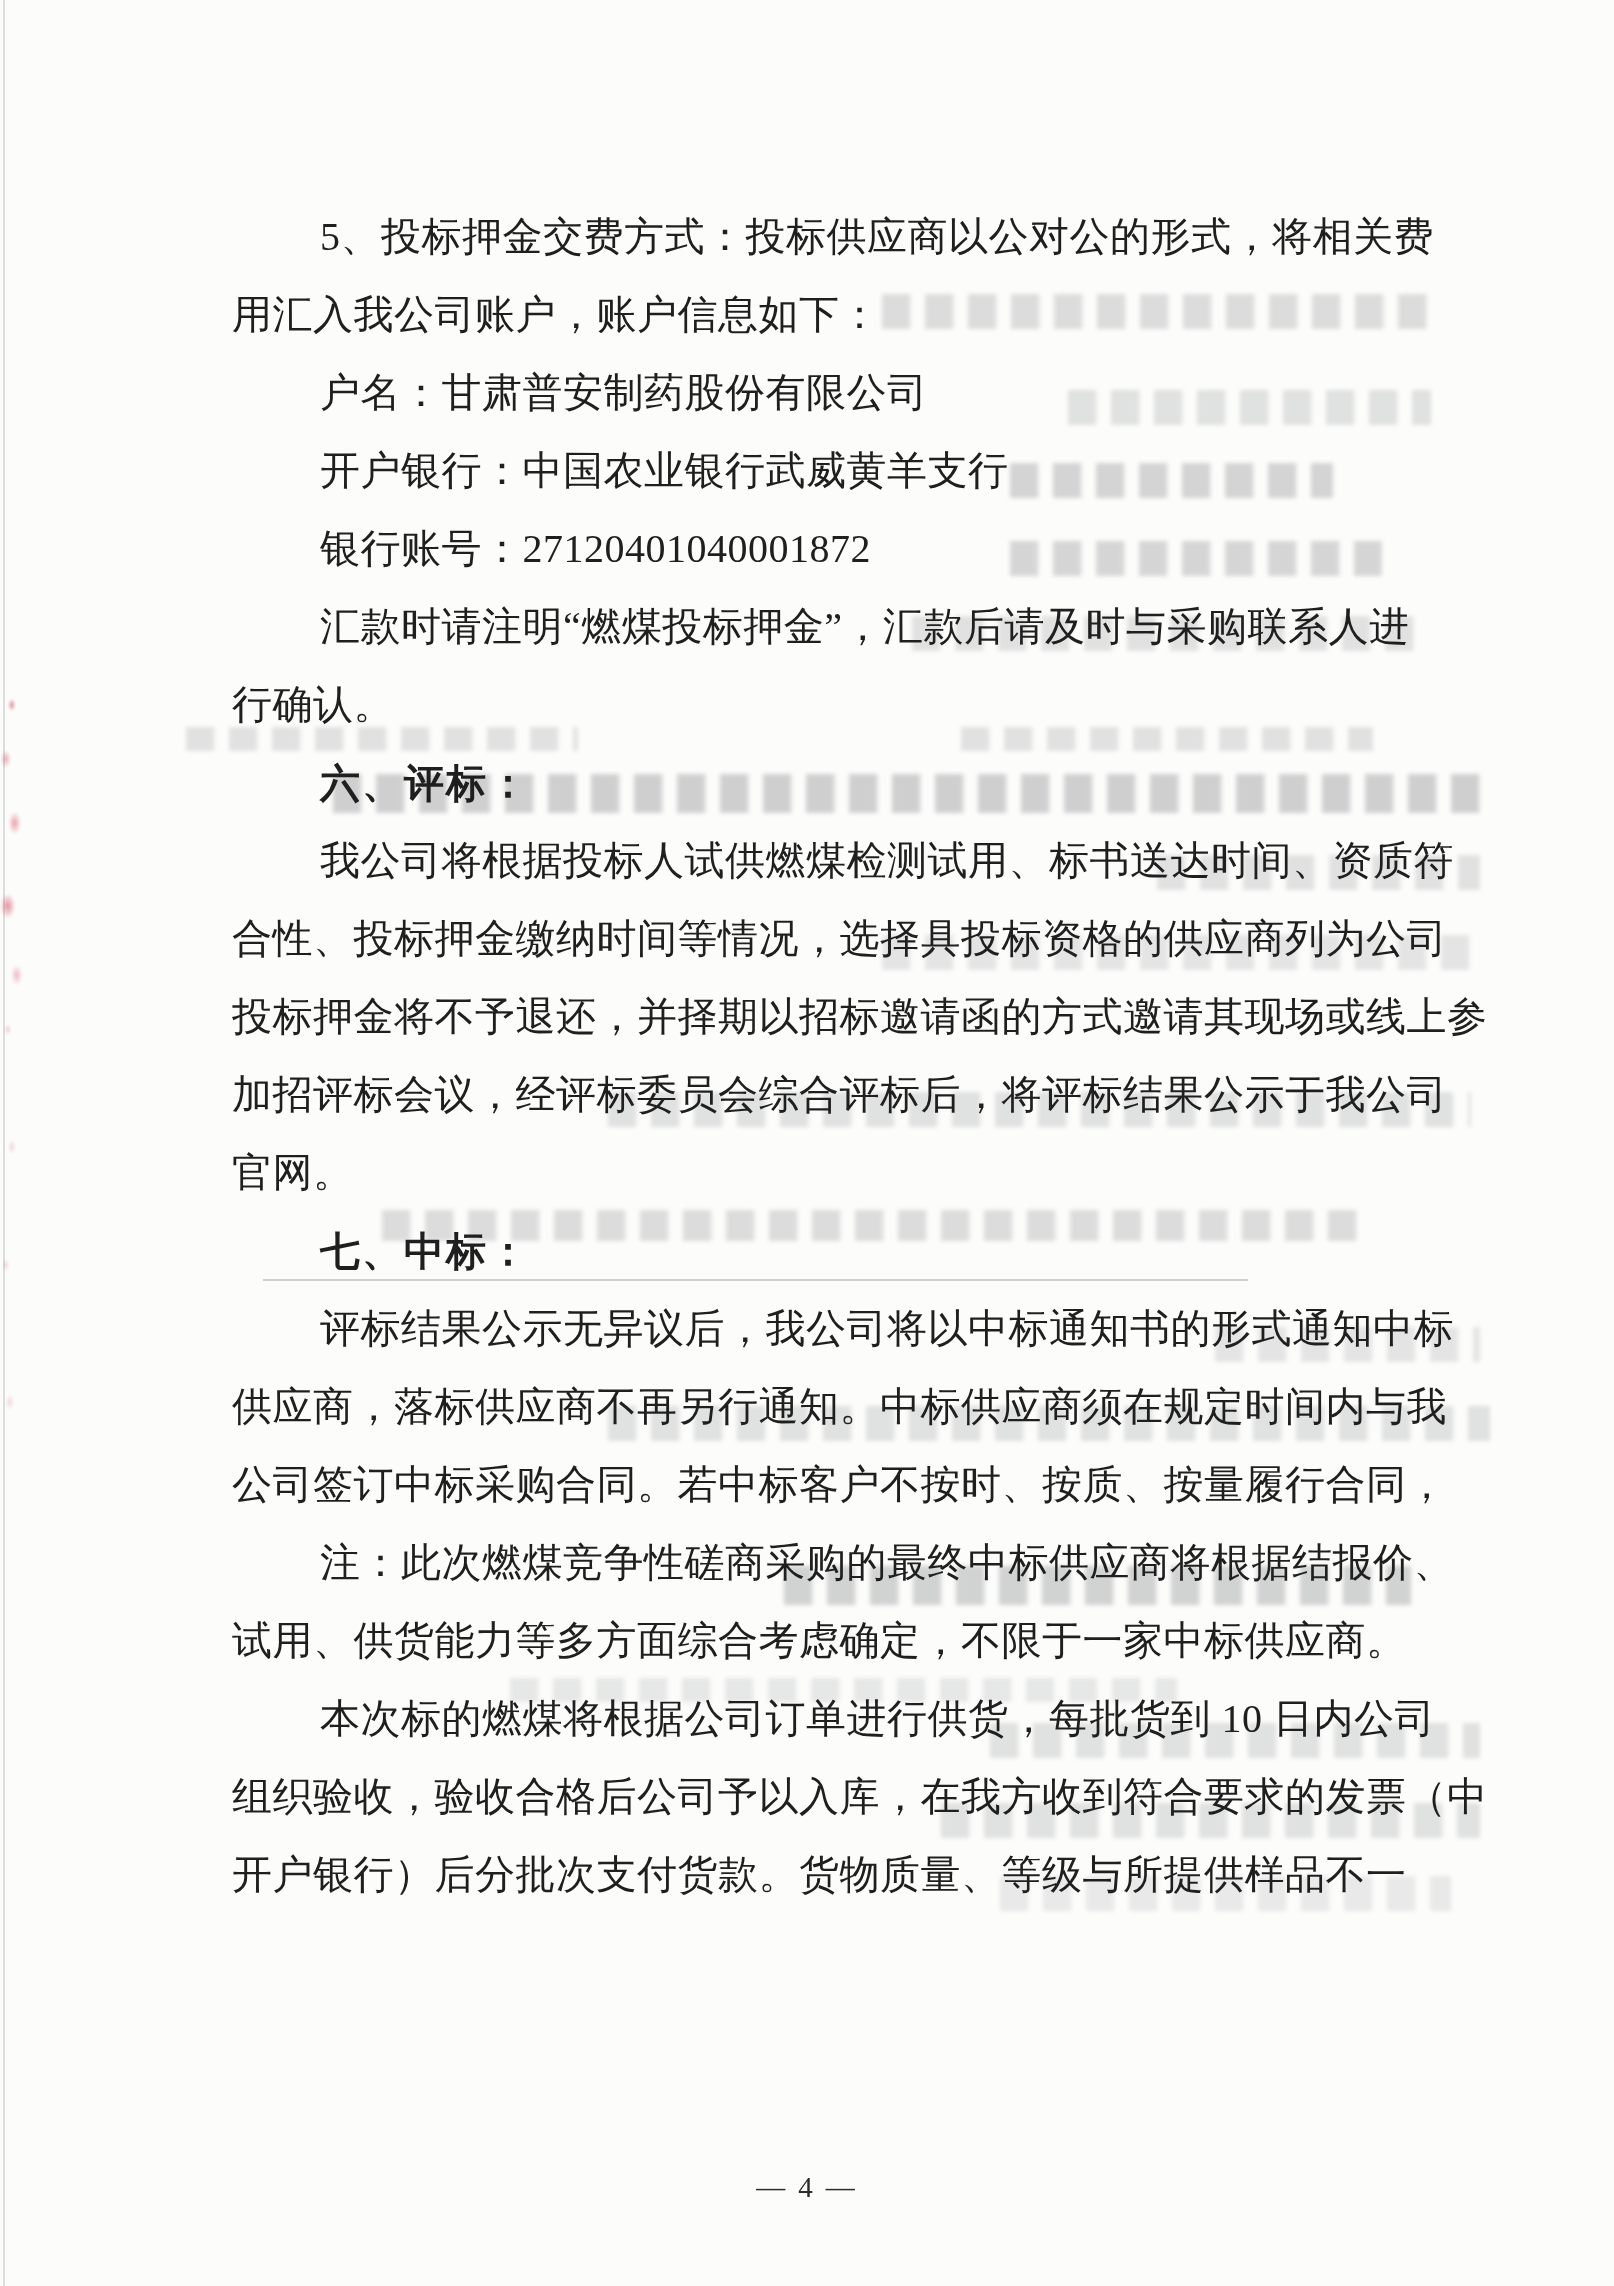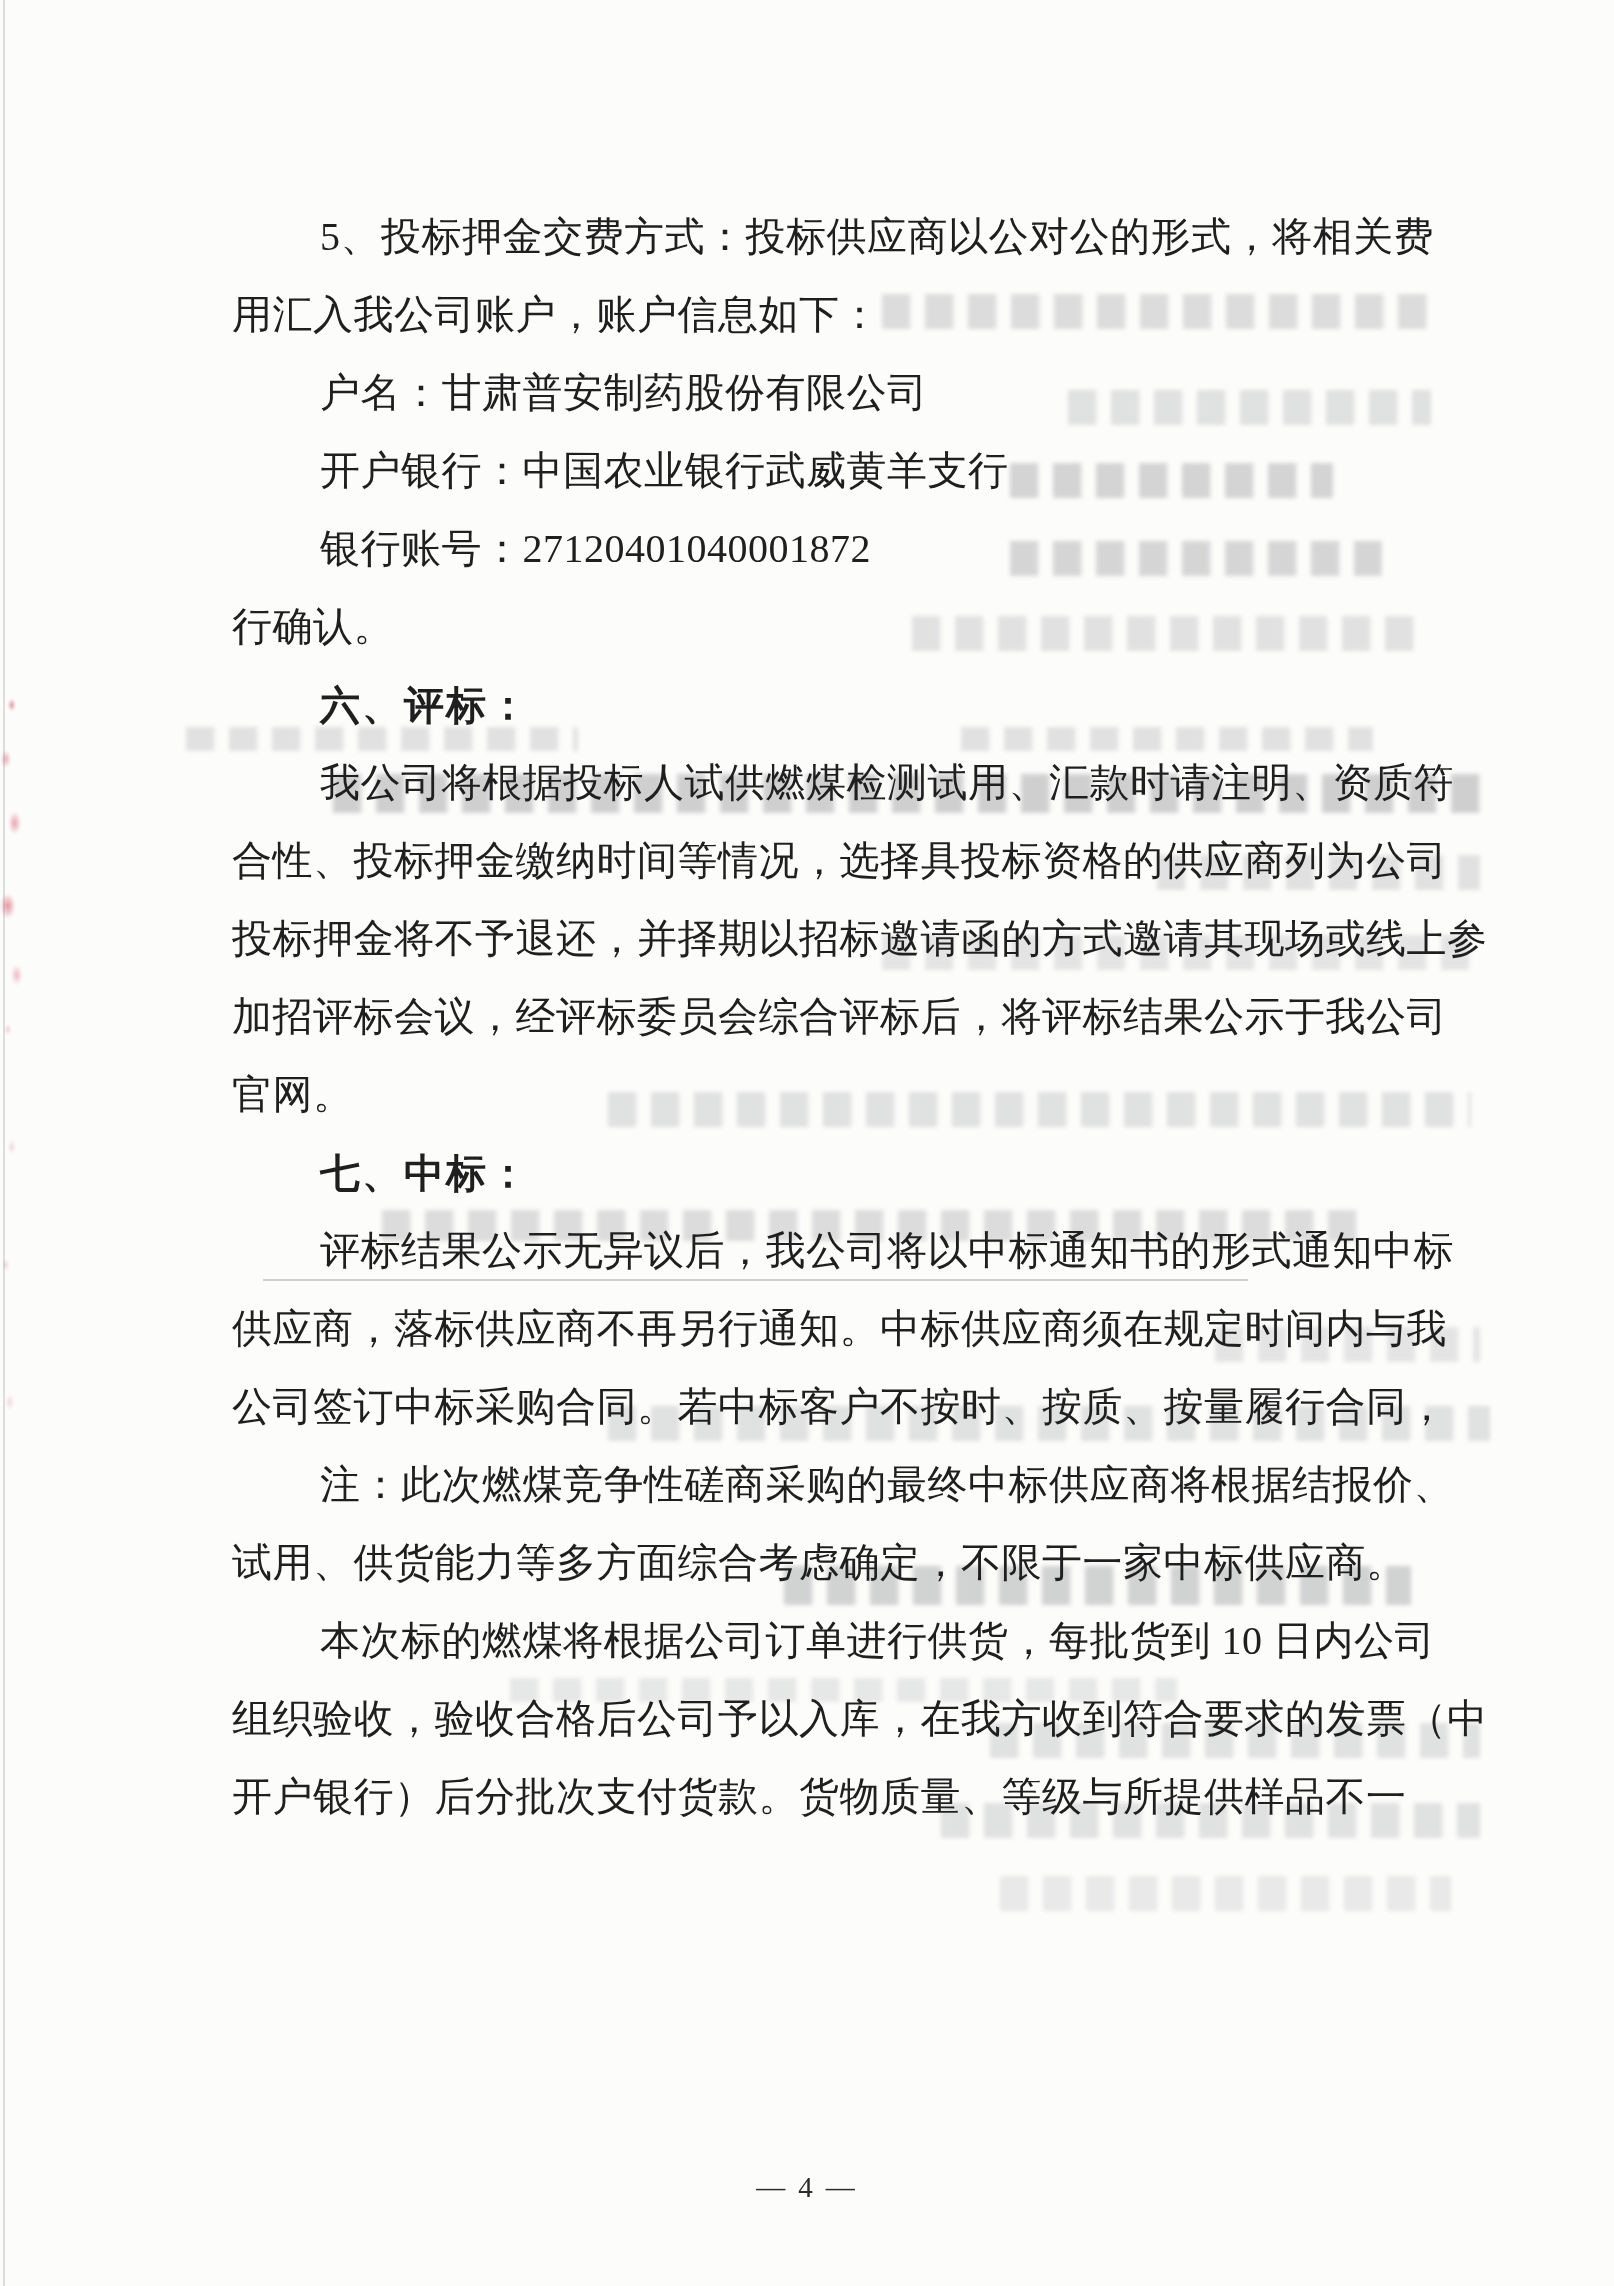--- a/index.html
+++ b/index.html
@@ -102,24 +102,25 @@
   <div class="ghost-rule"></div>
   <div class="stamp-bleed"></div>
   <div class="stamp-bleed-2"></div>
 
   <div class="doc">
     <div class="ln in">5、投标押金交费方式：投标供应商以公对公的形式，将相关费</div>
     <div class="ln">用汇入我公司账户，账户信息如下：</div>
     <div class="ln in">户名：甘肃普安制药股份有限公司</div>
     <div class="ln in">开户银行：中国农业银行武威黄羊支行</div>
     <div class="ln in">银行账号：27120401040001872</div>
+    <div class="ln in">汇款时请注明“燃煤投标押金”，汇款后请及时与采购联系人进</div>
     <div class="ln">行确认。</div>
 
     <div class="ln in hd">六、评标：</div>
-    <div class="ln in">我公司将根据投标人试供燃煤检测试用、汇款时请注明、资质符</div>
+    <div class="ln in">我公司将根据投标人试供燃煤检测试用、标书送达时间、资质符</div>
     <div class="ln">合性、投标押金缴纳时间等情况，选择具投标资格的供应商列为公司</div>
     <div class="ln">投标押金将不予退还，并择期以招标邀请函的方式邀请其现场或线上参</div>
     <div class="ln">加招评标会议，经评标委员会综合评标后，将评标结果公示于我公司</div>
     <div class="ln">官网。</div>
 
     <div class="ln in hd">七、中标：</div>
     <div class="ln in">评标结果公示无异议后，我公司将以中标通知书的形式通知中标</div>
     <div class="ln">供应商，落标供应商不再另行通知。中标供应商须在规定时间内与我</div>
     <div class="ln">公司签订中标采购合同。若中标客户不按时、按质、按量履行合同，</div>
     <div class="ln in b">注：此次燃煤竞争性磋商采购的最终中标供应商将根据结报价、</div>

